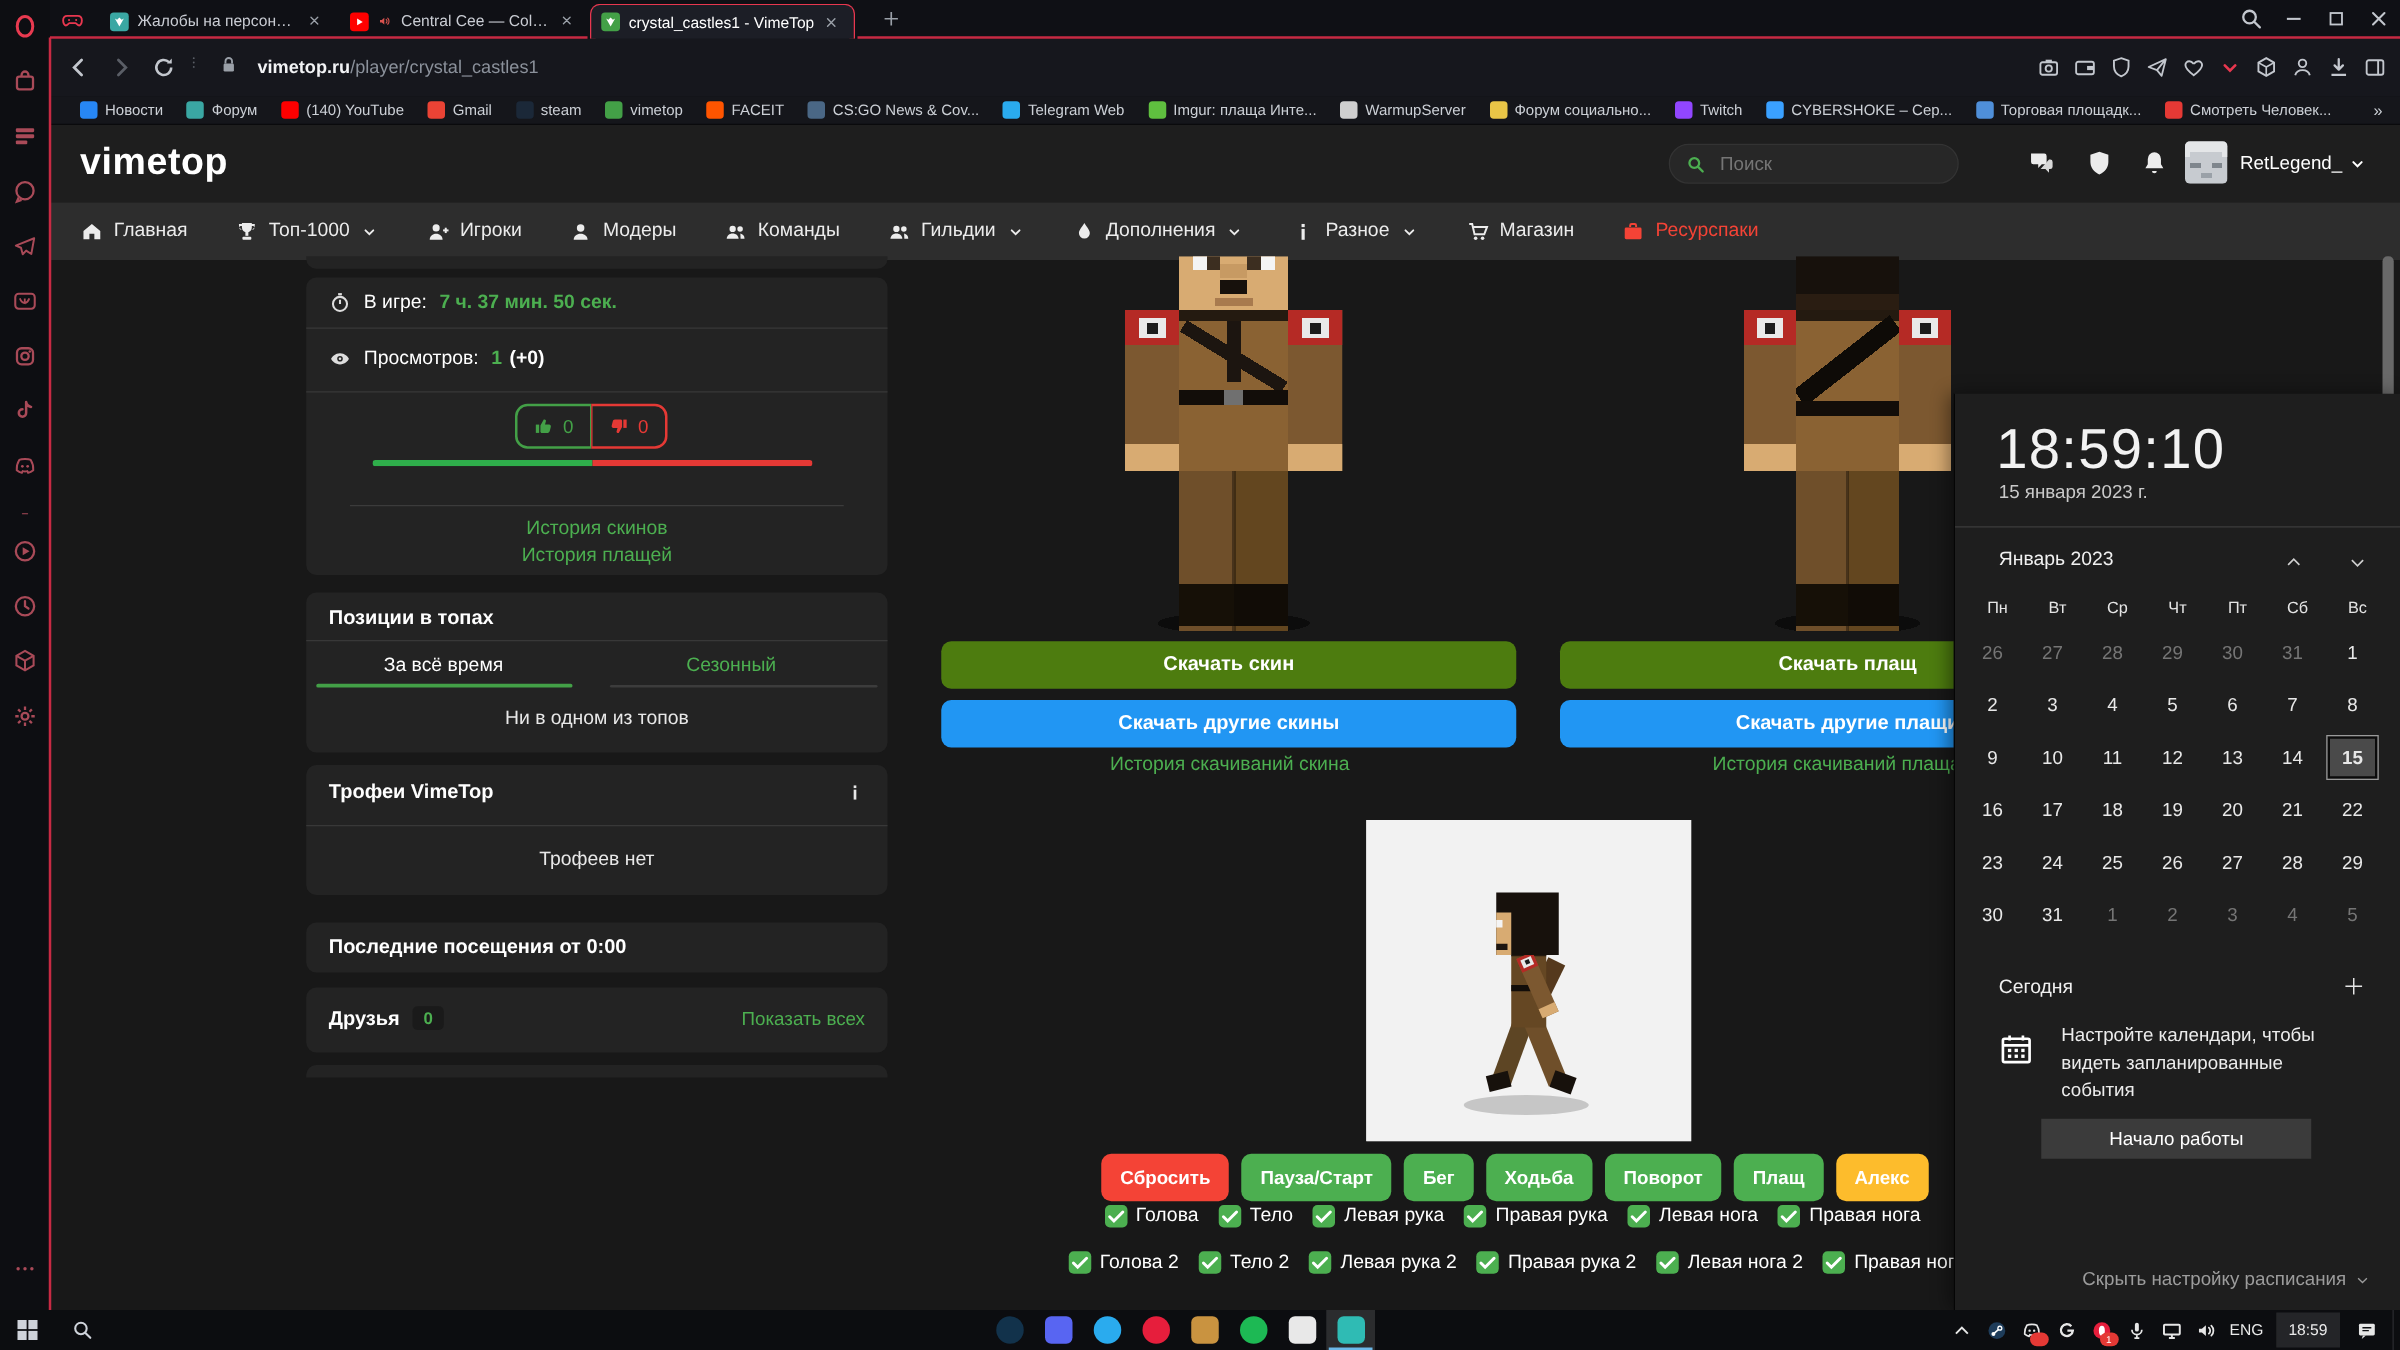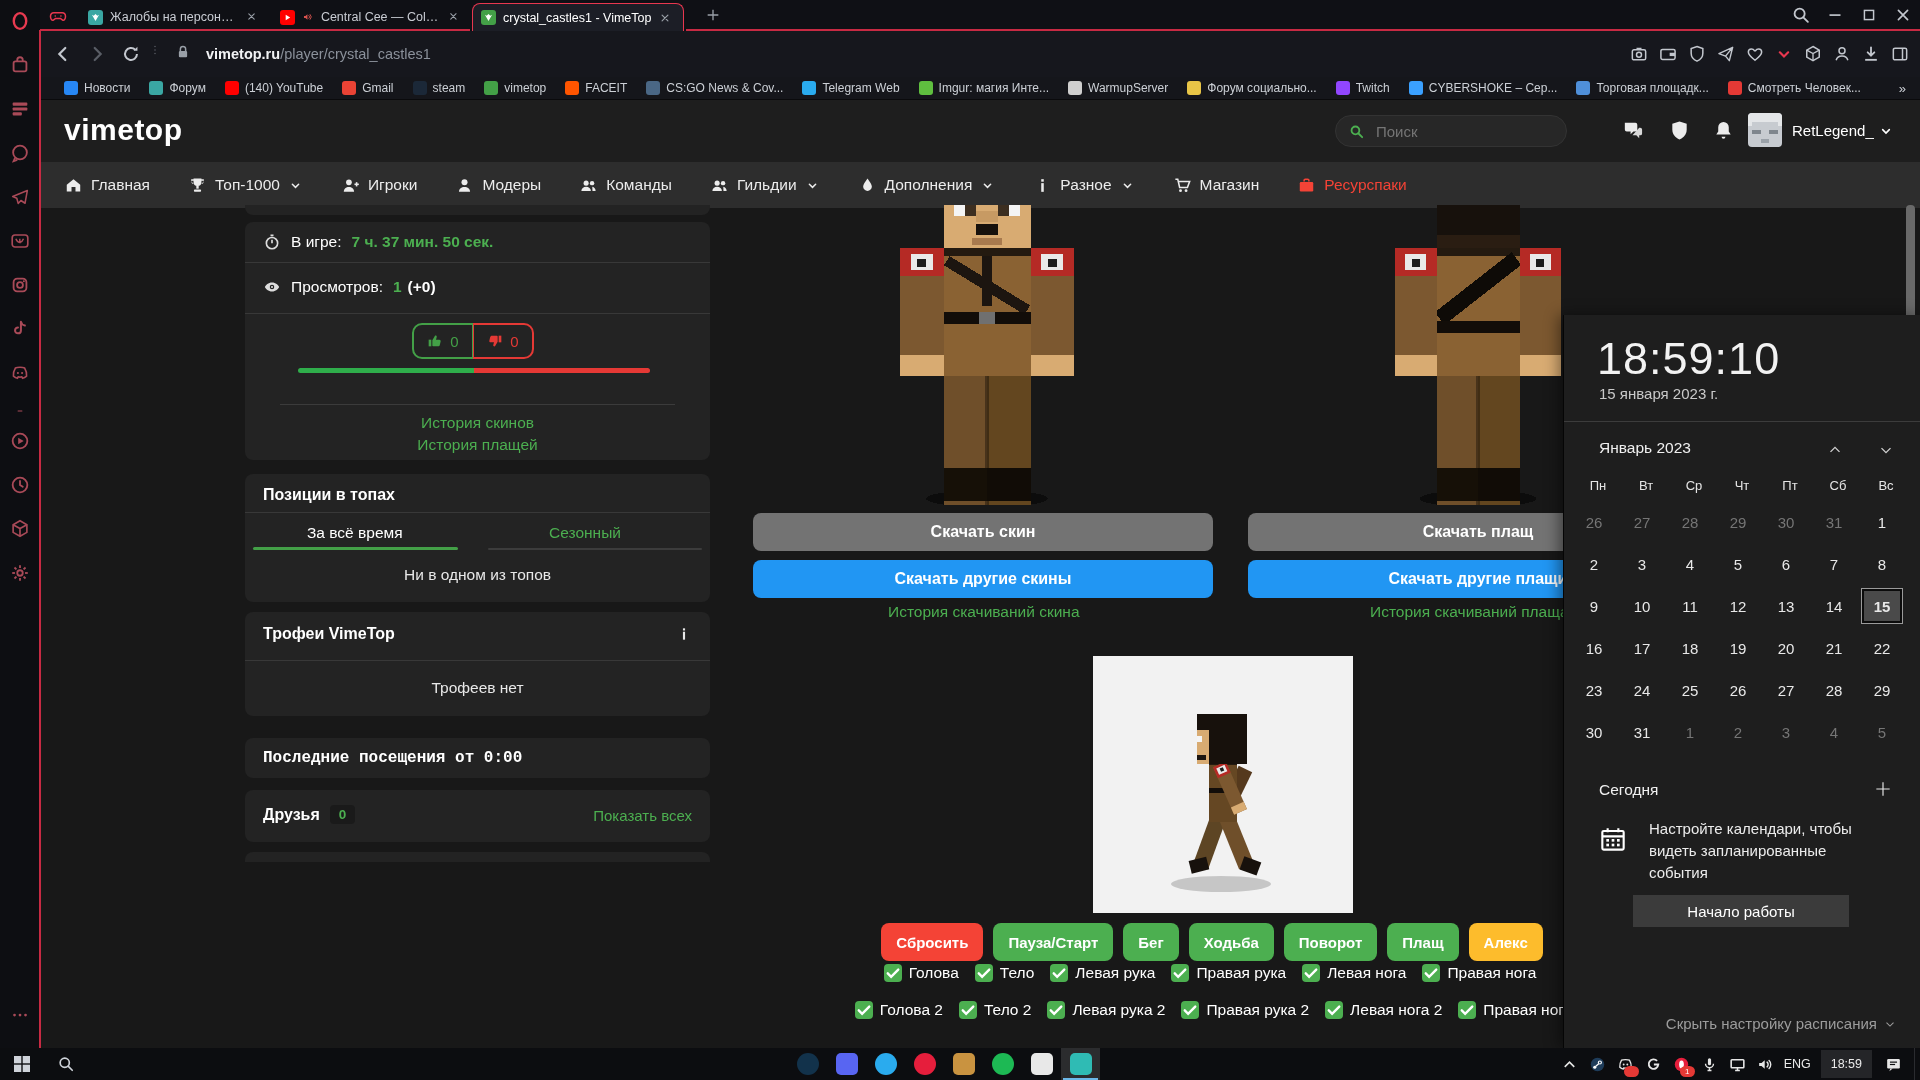--- a/index.html
+++ b/index.html
@@ -87,21 +87,21 @@
   .tabline{position:absolute;height:3px;border-radius:2px;}
   .centertext{position:absolute;width:100%;text-align:center;font-size:15.5px;color:#e8e8e8;}
   .iico{position:absolute;width:16px;height:16px;color:#e8e8e8;}
   .badge{display:inline-block;background:#1a1a1a;border-radius:4px;padding:2px 9px;color:#4caf50;font-size:13.5px;font-weight:bold;margin-left:10px;vertical-align:1px;}
   .showall{position:absolute;right:18px;color:#4caf50;font-size:15px;}
 
   
   .skinbox{position:absolute;top:105px;height:300px;overflow:hidden;}
   .dlbtn{position:absolute;height:38px;border-radius:8px;color:#fff;font-size:16px;font-weight:bold;
          display:flex;align-items:center;justify-content:center;}
-  .dlbtn.g{background:#737373;}
+  .dlbtn.g{background:#4d7c0f;}
   .dlbtn.b{background:#2196f3;}
   .histlink{position:absolute;color:#4caf50;font-size:15.5px;white-space:nowrap;}
   .note{position:absolute;left:697px;top:528px;font-size:16px;color:#fff;white-space:nowrap;}
   .viewerbox{position:absolute;left:1053px;top:556px;width:260px;height:257px;background:#f2f2f2;}
   .ctl-row{position:absolute;left:857px;top:823px;width:630px;display:flex;justify-content:center;gap:10px;}
   .ctlbtn{height:38px;border-radius:8px;color:#fff;font-size:15px;font-weight:bold;display:flex;align-items:center;
           padding:0 15px;white-space:nowrap;}
   .parts{position:absolute;display:flex;justify-content:center;gap:16px;}
   .part{display:flex;align-items:center;gap:7px;font-size:15.5px;color:#fff;white-space:nowrap;}
   .cb{width:18px;height:18px;background:#4caf50;border-radius:4px;}
@@ -476,21 +476,21 @@
       <span class="bm">
         <span class="ico" style="background: rgb(74, 103, 133);"></span>
         <span>CS:GO News &amp; Cov...</span>
       </span>
       <span class="bm">
         <span class="ico" style="background: rgb(42, 171, 238);"></span>
         <span>Telegram Web</span>
       </span>
       <span class="bm">
         <span class="ico" style="background: rgb(95, 191, 63);"></span>
-        <span>Imgur: магия Инте...</span>
+        <span>Imgur: плаща Инте...</span>
       </span>
       <span class="bm">
         <span class="ico" style="background: rgb(207, 207, 207);"></span>
         <span>WarmupServer</span>
       </span>
       <span class="bm">
         <span class="ico" style="background: rgb(232, 197, 71);"></span>
         <span>Форум социально...</span>
       </span>
       <span class="bm">
@@ -751,21 +751,21 @@
         <svg viewBox="0 0 24 24" fill="currentColor">
             <rect x="10.4" y="3.5" width="3.2" height="3.2"></rect>
             <rect x="10.4" y="8.6" width="3.2" height="11.9"></rect>
           </svg>
         </span>
       <div class="divider" style="top:48px;"></div>
       <div class="centertext" style="top:67px;">Трофеев нет</div>
     </div>
 
     <div class="card" style="left:205px;top:638px;width:465px;height:40px;">
-      <div class="card-h" style="top:11px;font-weight:bold;font-family:Liberation Mono, monospace;">Последние посещения от 0:00</div>
+      <div class="card-h" style="top:11px;font-weight:bold;">Последние посещения от 0:00</div>
     </div>
 
     <div class="card" style="left:205px;top:690px;width:465px;height:52px;">
       <div class="card-h" style="top:15px;">
         <span>Друзья</span><span class="badge">0</span>
       </div>
       <div class="showall" style="top:17px;">Показать всех</div>
     </div>
     <div class="card" style="left:205px;top:752px;width:465px;height:10px;border-radius:8px 8px 0 0;"></div>
 

